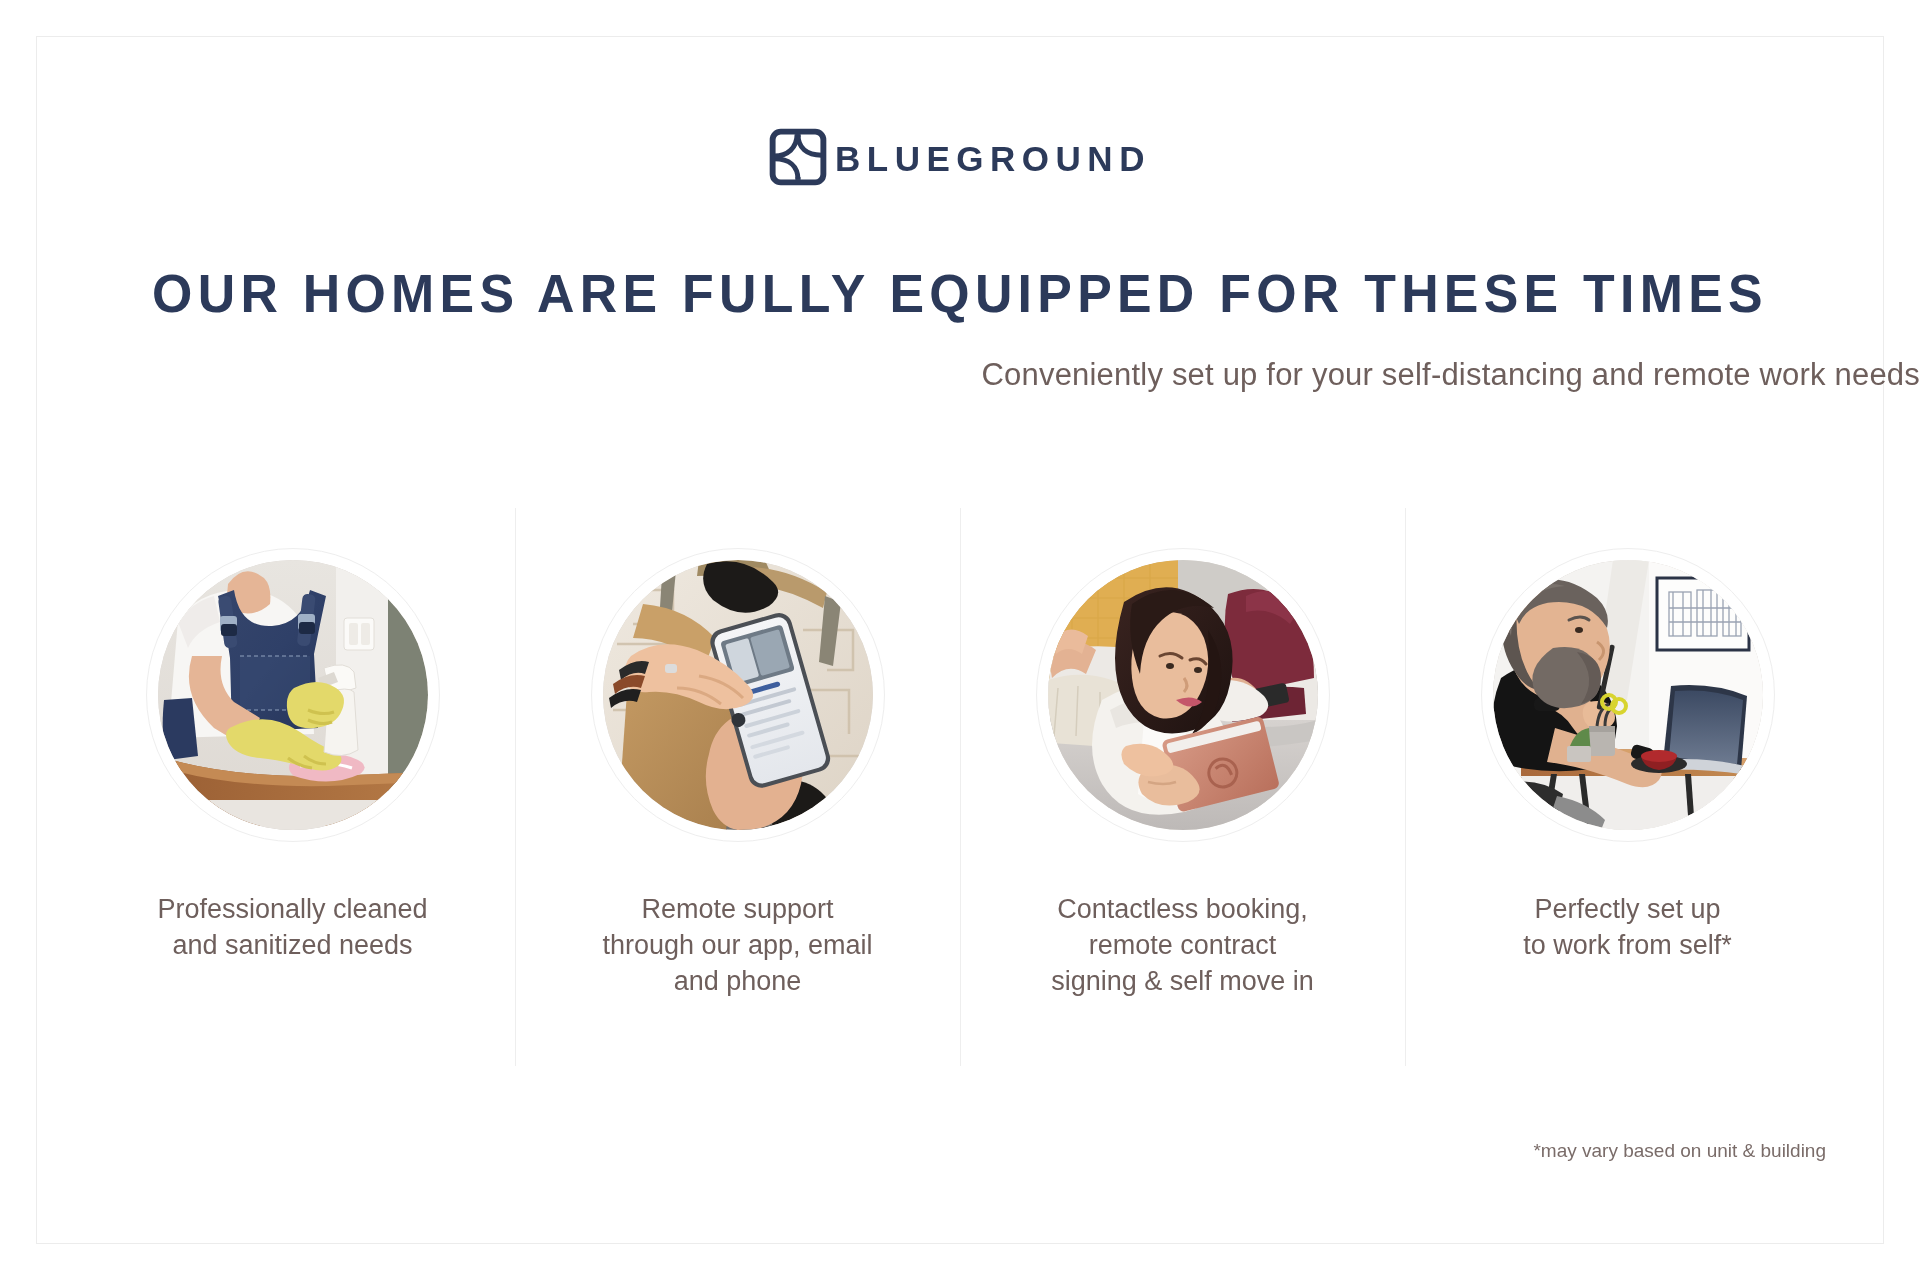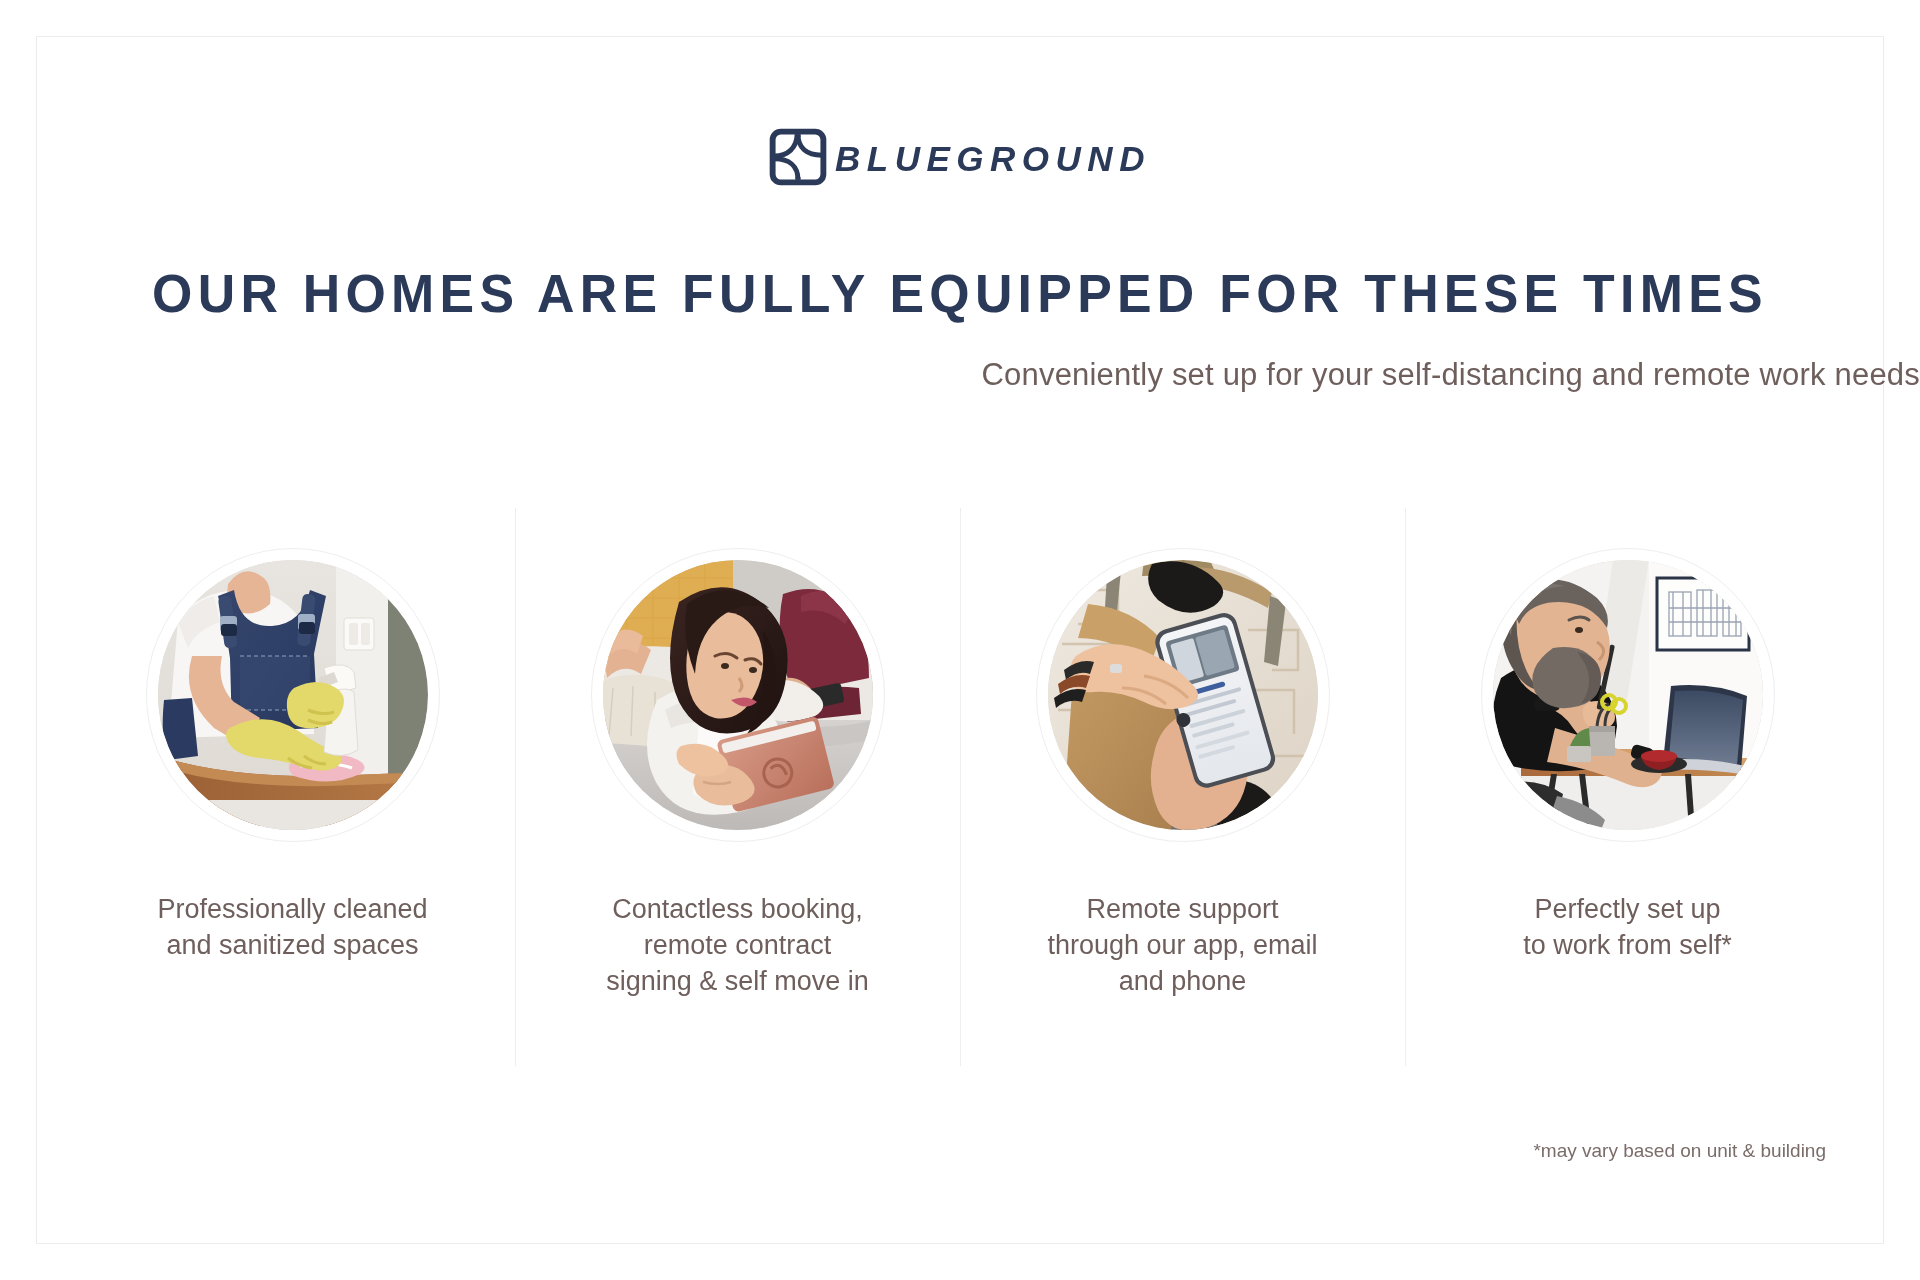--- a/index.html
+++ b/index.html
@@ -33,21 +33,20 @@
   
   .logo-row {
     position: absolute;
     left: 0;
     top: 128px;
     width: 1920px;
     display: flex;
     align-items: center;
     justify-content: center;
     gap: 8px;
-    font-style: italic;
   }
   .logo-mark { width: 58px; height: 58px; display: block; }
   .logo-word {
     font-size: 35px;
     font-weight: bold;
     letter-spacing: 6.5px;
     color: #2c3a5a;
     font-family: "Liberation Sans", sans-serif;
     line-height: 1;
     padding-top: 2px;
@@ -244,109 +243,21 @@
               <path d="M136 128 q24 -12 42 0 q12 8 6 22 q-6 16 -28 18 q-22 2 -26 -14 q-4 -18 6 -26 z" fill="#e3d96a"></path>
               <path d="M150 150 q14 6 26 2" stroke="#cfc24f" stroke-width="3" fill="none"></path>
               <path d="M150 160 q14 6 24 2" stroke="#cfc24f" stroke-width="3" fill="none"></path>
 
               <path d="M6 140 q-4 40 4 60 l30 -4 -6 -58 z" fill="#2b3a60"></path>
             </g>
           </svg>
         </div>
       </div>
       <div class="caption">Professionally cleaned
-and sanitized spaces</div>
-    </div>
-
-    <div class="col">
-      <div class="photo-ring">
-        <div class="photo">
-          <svg viewBox="0 0 270 270">
-            <defs>
-              <clipPath id="c3">
-                  <circle cx="135" cy="135" r="135"></circle>
-                </clipPath>
-              <linearGradient id="bedg" x1="0" y1="0" x2="0" y2="1">
-                <stop offset="0" stop-color="#d6d2cf"></stop>
-                  <stop offset="1" stop-color="#bdb9b7"></stop>
-              </linearGradient>
-              <linearGradient id="hairg" x1="0" y1="0" x2="1" y2="1">
-                <stop offset="0" stop-color="#3a2420"></stop>
-                  <stop offset="1" stop-color="#1e1210"></stop>
-              </linearGradient>
-              <linearGradient id="tabg" x1="0" y1="0" x2="1" y2="1">
-                <stop offset="0" stop-color="#d79a86"></stop>
-                  <stop offset="1" stop-color="#b9705c"></stop>
-              </linearGradient>
-            </defs>
-            <g clip-path="url(#c3)">
-              <rect width="270" height="270" fill="#d9d6d2"></rect>
-              <rect x="0" y="0" width="130" height="120" fill="#e3b45a"></rect>
-              <path d="M0 0 h130 v96 q-66 14 -130 4 z" fill="#e0ae52"></path>
-              <g stroke="#d8a645" stroke-width="1.6" opacity="0.6">
-                <path d="M0 18 h130 M0 38 h130 M0 58 h130 M0 78 h130"></path>
-                <path d="M24 0 v104 M50 0 v104 M76 0 v104 M102 0 v104"></path>
-              </g>
-              <rect x="130" y="0" width="140" height="130" fill="#cfccc8"></rect>
-
-              <path d="M0 92 q60 -14 124 6 q60 18 146 4 v62 q-140 22 -270 -8 z" fill="#ece9e5"></path>
-              <rect x="0" y="160" width="270" height="110" fill="url(#bedg)"></rect>
-              <path d="M0 158 q70 -14 150 2 q70 14 120 0 v20 q-130 22 -270 -4 z" fill="#c9c6c3"></path>
-
-              <path d="M180 34 q42 -16 70 18 q16 22 16 66 l-76 16 q-20 -52 -10 -100 z" fill="#7d2b3c"></path>
-              <path d="M198 36 q30 -14 54 12 l-10 16 q-20 -18 -44 -12 z" fill="#8c3448"></path>
-              <path d="M186 132 q36 -8 70 -4 l2 26 -74 8 z" fill="#6d2434"></path>
-              <path d="M176 120 q20 -8 36 14 q10 14 -6 22 q-18 8 -32 -8 q-10 -16 2 -28 z" fill="#e0b092"></path>
-              <rect x="206" y="126" width="34" height="20" rx="4" fill="#2a2a2a" transform="rotate(-12 222 136)"></rect>
-
-              <path d="M150 126 q40 -16 66 10 q10 12 -4 20 q-40 14 -66 -8 q-10 -12 4 -22 z" fill="#f2efeb"></path>
-
-              <path d="M0 94 q26 -22 48 -4 l-10 24 q-18 -12 -34 4 z" fill="#e3b293"></path>
-              <path d="M6 78 q16 -16 34 -2 l-6 18 q-14 -10 -26 0 z" fill="#eabb9b"></path>
-              <path d="M0 120 q48 -16 96 16 l-22 52 -84 -6 z" fill="#e8e2d6"></path>
-              <g stroke="#d5cdbd" stroke-width="1.5">
-                <path d="M10 128 l-4 48 M30 126 l-2 50 M52 132 l0 46 M74 142 l-2 40"></path>
-              </g>
-
-              <path d="M54 140 q48 -30 98 0 q30 18 30 62 q-2 40 -46 50 q-58 12 -82 -28 q-20 -36 0 -84 z" fill="#f4f2ee"></path>
-              <path d="M62 150 q34 -20 70 -6 l-8 26 q-28 -14 -56 -2 z" fill="#e9e6e1"></path>
-              <path d="M96 160 q22 -6 42 6 l-4 70 q-24 10 -44 -2 z" fill="#fbfaf8"></path>
-              <circle cx="118" cy="206" r="3" fill="#dedad4"></circle>
-              <circle cx="120" cy="232" r="3" fill="#dedad4"></circle>
-
-              <path d="M76 42 q48 -32 88 6 q28 28 18 76 q-8 40 -44 48 q-42 8 -62 -30 q-18 -38 0 -100 z" fill="url(#hairg)"></path>
-
-              <path d="M100 56 q40 -14 56 22 q10 28 -4 56 q-14 28 -40 24 q-24 -6 -28 -40 q-4 -38 16 -62 z" fill="#e9bd9c"></path>
-              <path d="M112 96 q12 -6 22 2" stroke="#6a4632" stroke-width="3" fill="none" stroke-linecap="round"></path>
-              <path d="M142 100 q10 -4 16 4" stroke="#6a4632" stroke-width="3" fill="none" stroke-linecap="round"></path>
-              <ellipse cx="122" cy="106" rx="4" ry="3" fill="#3a2a20"></ellipse>
-              <ellipse cx="150" cy="110" rx="4" ry="3" fill="#3a2a20"></ellipse>
-              <path d="M136 118 q6 8 0 14" stroke="#cf9c78" stroke-width="3" fill="none"></path>
-              <path d="M128 140 q16 -6 26 2 q-12 10 -26 -2 z" fill="#c4566a"></path>
-
-              <path d="M84 44 q42 -30 82 4 q-30 -8 -52 12 q-20 18 -22 54 q-14 -36 -8 -70 z" fill="#2a1a16"></path>
-              <path d="M160 70 q20 30 10 70 q-6 26 -26 34 q22 -32 16 -104 z" fill="#241512"></path>
-
-              <g transform="rotate(-14 170 210)">
-                <rect x="122" y="168" width="104" height="74" rx="6" fill="url(#tabg)"></rect>
-                <rect x="126" y="172" width="96" height="10" rx="3" fill="#f2efec"></rect>
-                <circle cx="174" cy="214" r="14" fill="none" stroke="#a9624f" stroke-width="3"></circle>
-                <path d="M168 208 q12 -6 14 10" stroke="#a9624f" stroke-width="3" fill="none"></path>
-              </g>
-
-              <path d="M96 210 q34 -14 52 10 q10 14 -8 22 q-28 10 -46 -8 q-8 -14 2 -24 z" fill="#e9bd9c"></path>
-              <path d="M78 186 q26 -8 44 12 q8 10 -4 16 q-24 8 -42 -10 q-6 -12 2 -18 z" fill="#eec19f"></path>
-              <path d="M100 222 q16 4 28 0" stroke="#d4a583" stroke-width="2.5" fill="none"></path>
-            </g>
-          </svg>
-        </div>
-      </div>
-      <div class="caption">Contactless booking,
-remote contract
-signing &amp; self move in</div>
+and sanitized needs</div>
     </div>
 
     <div class="col">
       <div class="photo-ring">
         <div class="photo">
           <svg viewBox="0 0 270 270">
             <defs>
               <clipPath id="c2">
                   <circle cx="135" cy="135" r="135"></circle>
                 </clipPath>
@@ -425,20 +336,108 @@
       <div class="caption">Remote support
 through our app, email
 and phone</div>
     </div>
 
     <div class="col">
       <div class="photo-ring">
         <div class="photo">
           <svg viewBox="0 0 270 270">
             <defs>
+              <clipPath id="c3">
+                  <circle cx="135" cy="135" r="135"></circle>
+                </clipPath>
+              <linearGradient id="bedg" x1="0" y1="0" x2="0" y2="1">
+                <stop offset="0" stop-color="#d6d2cf"></stop>
+                  <stop offset="1" stop-color="#bdb9b7"></stop>
+              </linearGradient>
+              <linearGradient id="hairg" x1="0" y1="0" x2="1" y2="1">
+                <stop offset="0" stop-color="#3a2420"></stop>
+                  <stop offset="1" stop-color="#1e1210"></stop>
+              </linearGradient>
+              <linearGradient id="tabg" x1="0" y1="0" x2="1" y2="1">
+                <stop offset="0" stop-color="#d79a86"></stop>
+                  <stop offset="1" stop-color="#b9705c"></stop>
+              </linearGradient>
+            </defs>
+            <g clip-path="url(#c3)">
+              <rect width="270" height="270" fill="#d9d6d2"></rect>
+              <rect x="0" y="0" width="130" height="120" fill="#e3b45a"></rect>
+              <path d="M0 0 h130 v96 q-66 14 -130 4 z" fill="#e0ae52"></path>
+              <g stroke="#d8a645" stroke-width="1.6" opacity="0.6">
+                <path d="M0 18 h130 M0 38 h130 M0 58 h130 M0 78 h130"></path>
+                <path d="M24 0 v104 M50 0 v104 M76 0 v104 M102 0 v104"></path>
+              </g>
+              <rect x="130" y="0" width="140" height="130" fill="#cfccc8"></rect>
+
+              <path d="M0 92 q60 -14 124 6 q60 18 146 4 v62 q-140 22 -270 -8 z" fill="#ece9e5"></path>
+              <rect x="0" y="160" width="270" height="110" fill="url(#bedg)"></rect>
+              <path d="M0 158 q70 -14 150 2 q70 14 120 0 v20 q-130 22 -270 -4 z" fill="#c9c6c3"></path>
+
+              <path d="M180 34 q42 -16 70 18 q16 22 16 66 l-76 16 q-20 -52 -10 -100 z" fill="#7d2b3c"></path>
+              <path d="M198 36 q30 -14 54 12 l-10 16 q-20 -18 -44 -12 z" fill="#8c3448"></path>
+              <path d="M186 132 q36 -8 70 -4 l2 26 -74 8 z" fill="#6d2434"></path>
+              <path d="M176 120 q20 -8 36 14 q10 14 -6 22 q-18 8 -32 -8 q-10 -16 2 -28 z" fill="#e0b092"></path>
+              <rect x="206" y="126" width="34" height="20" rx="4" fill="#2a2a2a" transform="rotate(-12 222 136)"></rect>
+
+              <path d="M150 126 q40 -16 66 10 q10 12 -4 20 q-40 14 -66 -8 q-10 -12 4 -22 z" fill="#f2efeb"></path>
+
+              <path d="M0 94 q26 -22 48 -4 l-10 24 q-18 -12 -34 4 z" fill="#e3b293"></path>
+              <path d="M6 78 q16 -16 34 -2 l-6 18 q-14 -10 -26 0 z" fill="#eabb9b"></path>
+              <path d="M0 120 q48 -16 96 16 l-22 52 -84 -6 z" fill="#e8e2d6"></path>
+              <g stroke="#d5cdbd" stroke-width="1.5">
+                <path d="M10 128 l-4 48 M30 126 l-2 50 M52 132 l0 46 M74 142 l-2 40"></path>
+              </g>
+
+              <path d="M54 140 q48 -30 98 0 q30 18 30 62 q-2 40 -46 50 q-58 12 -82 -28 q-20 -36 0 -84 z" fill="#f4f2ee"></path>
+              <path d="M62 150 q34 -20 70 -6 l-8 26 q-28 -14 -56 -2 z" fill="#e9e6e1"></path>
+              <path d="M96 160 q22 -6 42 6 l-4 70 q-24 10 -44 -2 z" fill="#fbfaf8"></path>
+              <circle cx="118" cy="206" r="3" fill="#dedad4"></circle>
+              <circle cx="120" cy="232" r="3" fill="#dedad4"></circle>
+
+              <path d="M76 42 q48 -32 88 6 q28 28 18 76 q-8 40 -44 48 q-42 8 -62 -30 q-18 -38 0 -100 z" fill="url(#hairg)"></path>
+
+              <path d="M100 56 q40 -14 56 22 q10 28 -4 56 q-14 28 -40 24 q-24 -6 -28 -40 q-4 -38 16 -62 z" fill="#e9bd9c"></path>
+              <path d="M112 96 q12 -6 22 2" stroke="#6a4632" stroke-width="3" fill="none" stroke-linecap="round"></path>
+              <path d="M142 100 q10 -4 16 4" stroke="#6a4632" stroke-width="3" fill="none" stroke-linecap="round"></path>
+              <ellipse cx="122" cy="106" rx="4" ry="3" fill="#3a2a20"></ellipse>
+              <ellipse cx="150" cy="110" rx="4" ry="3" fill="#3a2a20"></ellipse>
+              <path d="M136 118 q6 8 0 14" stroke="#cf9c78" stroke-width="3" fill="none"></path>
+              <path d="M128 140 q16 -6 26 2 q-12 10 -26 -2 z" fill="#c4566a"></path>
+
+              <path d="M84 44 q42 -30 82 4 q-30 -8 -52 12 q-20 18 -22 54 q-14 -36 -8 -70 z" fill="#2a1a16"></path>
+              <path d="M160 70 q20 30 10 70 q-6 26 -26 34 q22 -32 16 -104 z" fill="#241512"></path>
+
+              <g transform="rotate(-14 170 210)">
+                <rect x="122" y="168" width="104" height="74" rx="6" fill="url(#tabg)"></rect>
+                <rect x="126" y="172" width="96" height="10" rx="3" fill="#f2efec"></rect>
+                <circle cx="174" cy="214" r="14" fill="none" stroke="#a9624f" stroke-width="3"></circle>
+                <path d="M168 208 q12 -6 14 10" stroke="#a9624f" stroke-width="3" fill="none"></path>
+              </g>
+
+              <path d="M96 210 q34 -14 52 10 q10 14 -8 22 q-28 10 -46 -8 q-8 -14 2 -24 z" fill="#e9bd9c"></path>
+              <path d="M78 186 q26 -8 44 12 q8 10 -4 16 q-24 8 -42 -10 q-6 -12 2 -18 z" fill="#eec19f"></path>
+              <path d="M100 222 q16 4 28 0" stroke="#d4a583" stroke-width="2.5" fill="none"></path>
+            </g>
+          </svg>
+        </div>
+      </div>
+      <div class="caption">Contactless booking,
+remote contract
+signing &amp; self move in</div>
+    </div>
+
+    <div class="col">
+      <div class="photo-ring">
+        <div class="photo">
+          <svg viewBox="0 0 270 270">
+            <defs>
               <clipPath id="c4">
                   <circle cx="135" cy="135" r="135"></circle>
                 </clipPath>
               <linearGradient id="desk4" x1="0" y1="0" x2="1" y2="0">
                 <stop offset="0" stop-color="#a9693c"></stop>
                   <stop offset="1" stop-color="#c48b52"></stop>
               </linearGradient>
               <linearGradient id="lap4" x1="0" y1="0" x2="0" y2="1">
                 <stop offset="0" stop-color="#3c4a63"></stop>
                   <stop offset="1" stop-color="#6d7a90"></stop>

